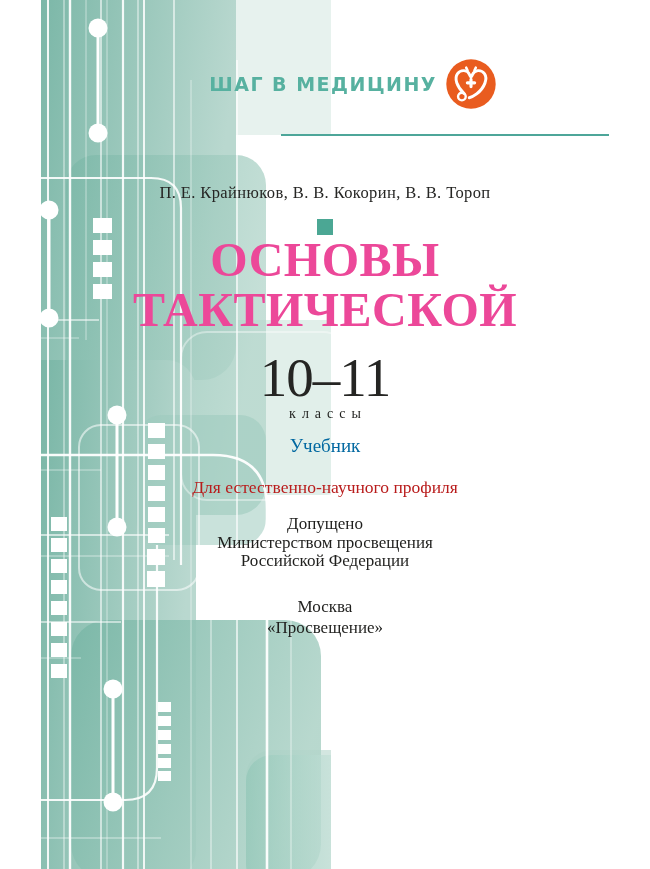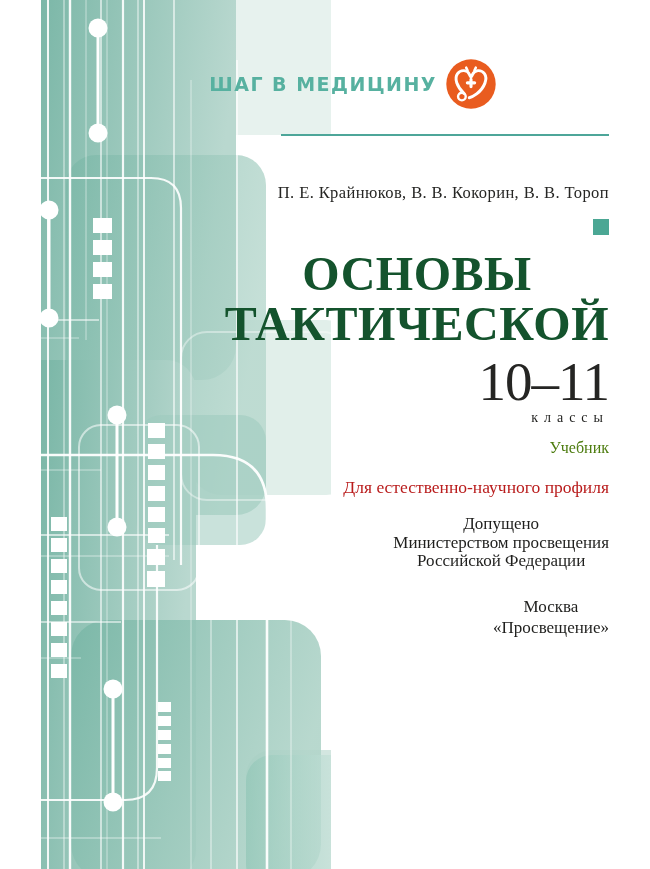--- a/index.html
+++ b/index.html
@@ -19,36 +19,36 @@
     font-family:"DejaVu Sans","Liberation Sans",sans-serif;
     font-weight:700;font-size:19px;letter-spacing:1.5px;color:#57b1a0;
     white-space:nowrap;
   }
   .logo-badge{position:absolute;right:112px;top:3px;width:52px;height:52px;}
   .divider{
     position:absolute;top:134px;left:240px;right:0;height:2px;background:#4da699;
   }
   
   .stack{
-    position:absolute;inset:0;display:flex;flex-direction:column;align-items:flex-end;
+    position:absolute;inset:0;display:flex;flex-direction:column;align-items:center;
     text-align:center;pointer-events:none;
   }
   .authors{margin-top:183px;font-size:16.5px;color:#262624;letter-spacing:.4px;}
   .series-title{
     margin-top:8px;font-size:51px;line-height:57px;font-weight:400;
     color:#8a8a8a;letter-spacing:1px;
   }
   .sep-square{margin-top:16px;width:16px;height:16px;background:#4ba794;}
   .book-title{
-    margin-top:14px;font-size:48px;line-height:50px;font-weight:700;
-    color:#14532d;letter-spacing:.5px;
-  }
-  .grades-range{margin-top:8px;font-size:55px;line-height:50px;font-weight:500;color:#252523;letter-spacing:-1px;}
+    font-size:48px;line-height:50px;font-weight:700;
+    color:#ec4899;letter-spacing:.5px;
+  }
+  .grades-range{margin-top:18px;font-size:55px;line-height:50px;font-weight:500;color:#252523;letter-spacing:-1px;}
   .grades-label{margin-top:3px;font-size:14px;letter-spacing:6px;color:#1f1f1d;text-indent:6px;}
-  .book-kind{margin-top:13px;font-size:16px;color:#4d7c0f;}
+  .book-kind{margin-top:13px;font-size:19px;color:#0369a1;}
   .profile{margin-top:20px;font-size:17.5px;color:#b91c1c;}
   .approval{margin-top:17px;font-size:17px;line-height:18.5px;color:#1f1f1d;}
   .imprint{margin-top:25px;font-size:17px;line-height:21px;color:#1f1f1d;}
 </style>
 </head>
 <body>
 
 <div class="page">
 
   <svg class="deco" viewBox="0 0 290 869" aria-hidden="true">

